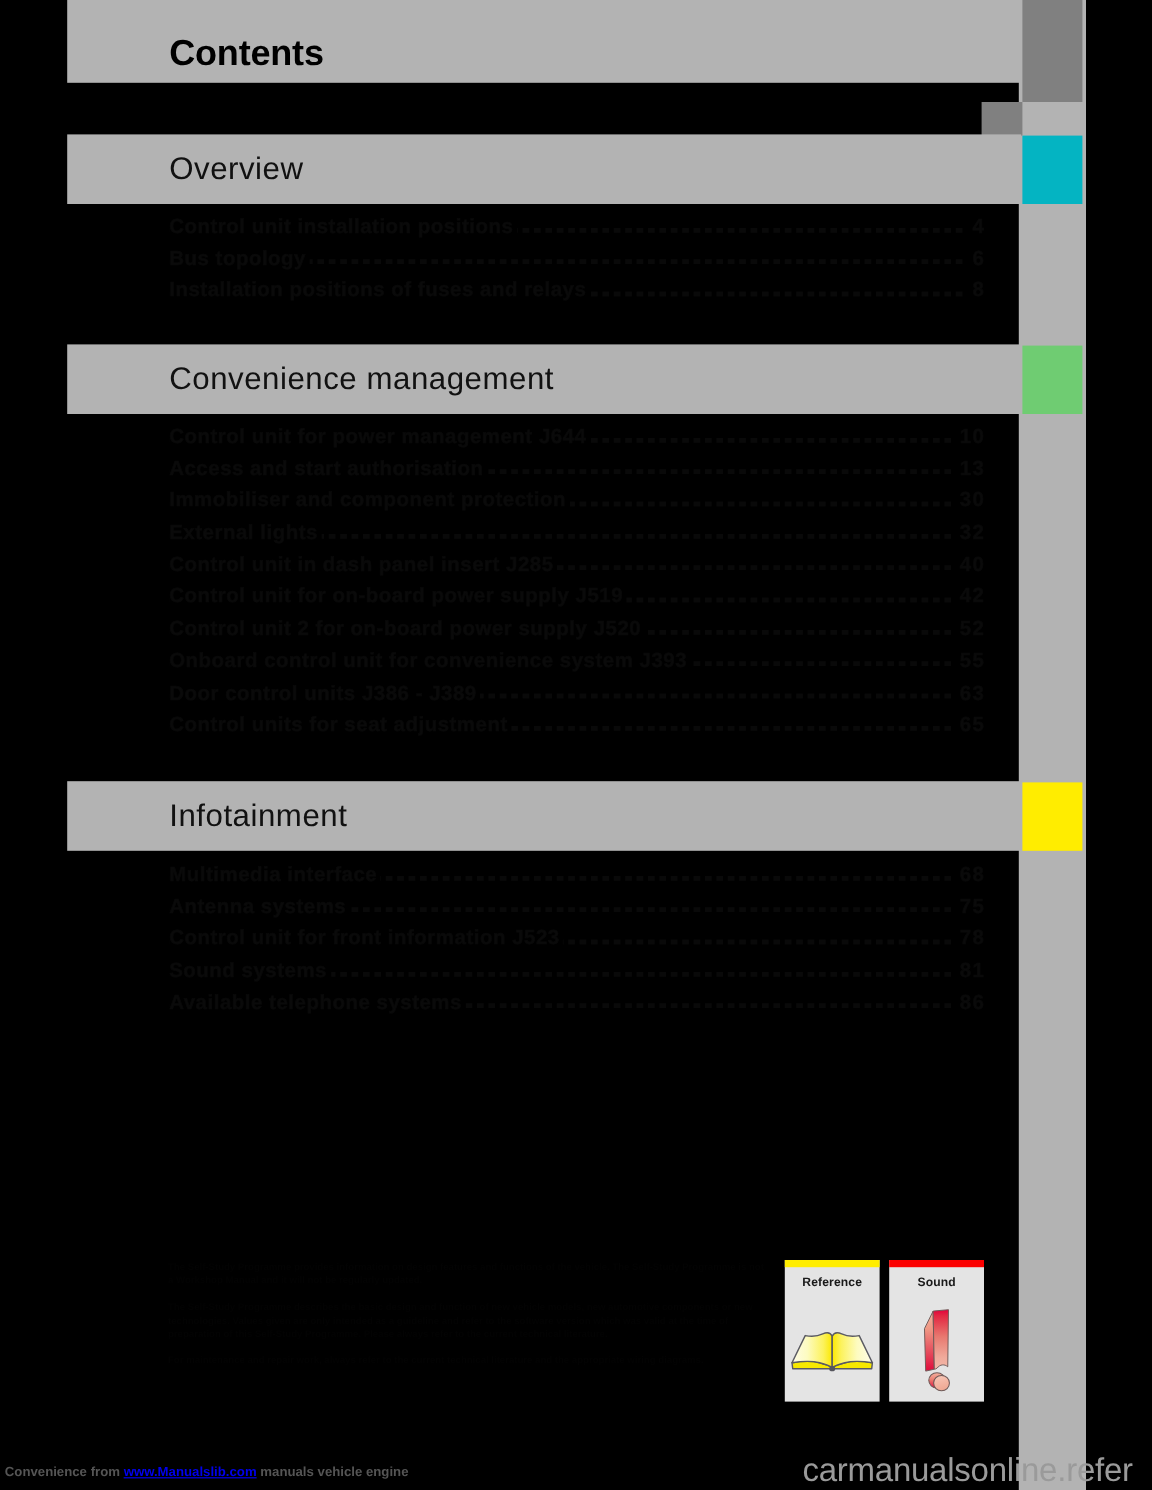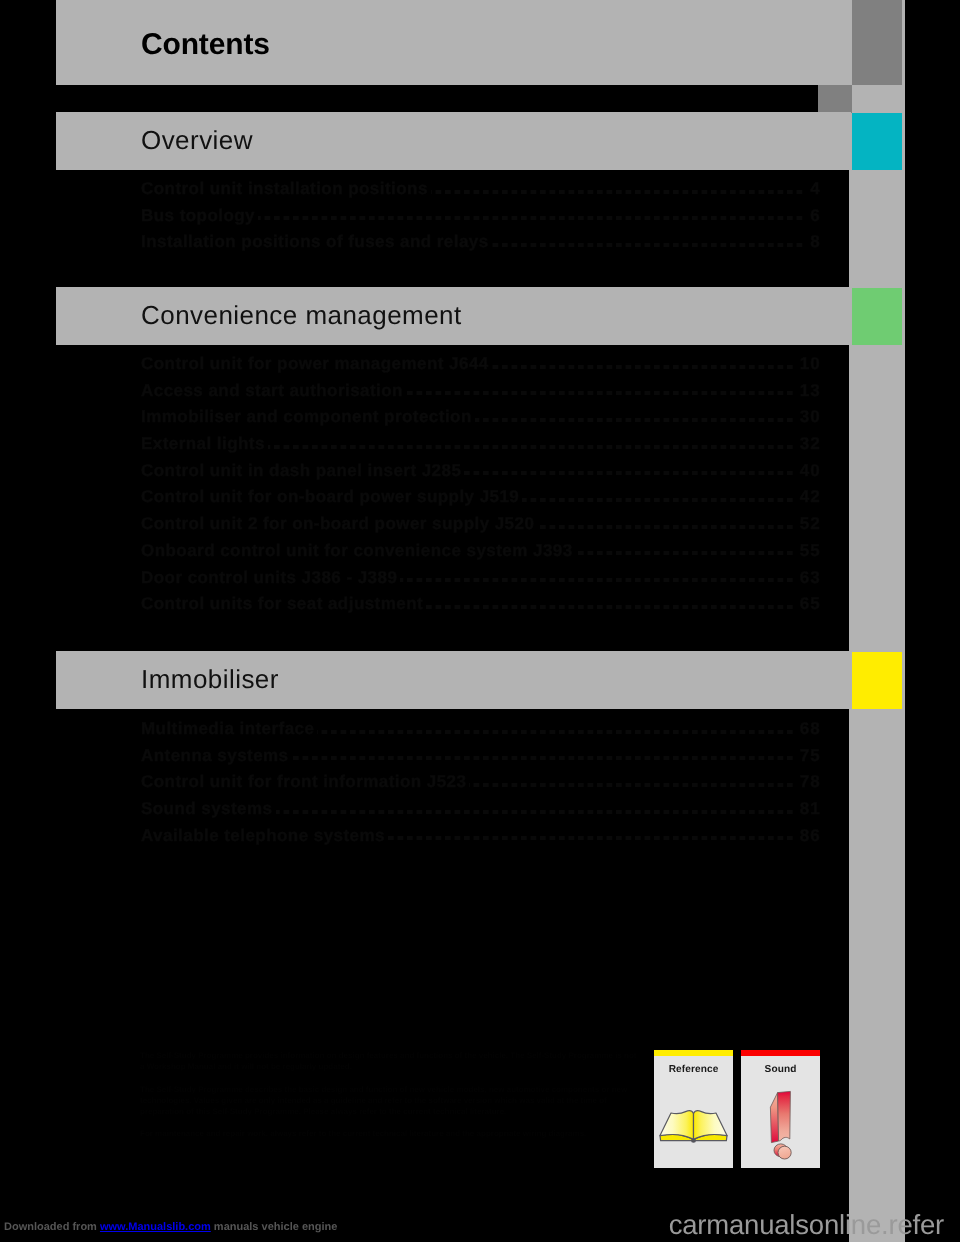--- a/index.html
+++ b/index.html
@@ -9,21 +9,21 @@
        -webkit-font-smoothing:antialiased;text-rendering:geometricPrecision;}
   .page{position:absolute;left:0;top:0;width:960px;height:1242px;background:#000;overflow:hidden;}
 
   
   #rail{position:absolute;left:849px;top:0;width:56px;height:1242px;background:#b3b3b3;}
   #rail-top{position:absolute;left:3px;top:0;width:50px;height:85px;background:#808080;}
   .tab{position:absolute;left:3px;width:50px;}
   #notch{position:absolute;left:818px;top:85px;width:34px;height:28px;background:#808080;}
 
   
-  #contents-bar{position:absolute;left:56px;top:0;width:795px;height:85px;background:#b3b3b3;}
+  #contents-bar{position:absolute;left:56px;top:0;width:795px;height:69px;background:#b3b3b3;}
   #contents-title{position:absolute;left:85px;top:28px;font-size:30px;font-weight:bold;
                   color:#000;letter-spacing:-0.15px;}
 
   
   .sec-bar{position:absolute;left:56px;width:795px;height:58px;background:#b3b3b3;}
   .sec-title{position:absolute;left:85px;top:13px;font-size:26px;color:#111;letter-spacing:0.45px;}
 
   
   .toc{position:absolute;left:141px;width:679px;}
   .row{position:relative;height:26.7px;font-size:17px;font-weight:bold;color:#0a0a0a;letter-spacing:0.45px;
@@ -141,21 +141,21 @@
       <span class="p">63</span>
     </div>
     <div class="row">
       <span class="dots"></span>
       <span class="t">Control units for seat adjustment</span>
       <span class="p">65</span>
     </div>
   </div>
 
   <div class="sec-bar" style="top:651px;">
-    <div class="sec-title">Immobiliser</div>
+    <div class="sec-title">Infotainment</div>
   </div>
   <div class="toc" style="top:717px;">
     <div class="row">
       <span class="dots"></span>
       <span class="t">Multimedia interface</span>
       <span class="p">68</span>
     </div>
     <div class="row">
       <span class="dots"></span>
       <span class="t">Antenna systems</span>
@@ -257,16 +257,16 @@
   </div>
 
   <div id="disclaimer">
     <p>The Self-Study Programme provides information on design features and functions of the vehicle. The Self-Study Programme is not a Workshop Manual and it will not be regularly updated.</p>
     <p>The Self-Study Programme describes the basic design and function of new vehicle models, new automotive components or new technologies. Values given are only intended as a guideline and refer to the software version which was valid at the time of preparation of this Self-Study Programme. Please always refer to the current technical literature.</p>
     <p>For maintenance and repair work, always refer to the current technical literature and the appropriate wiring diagrams.</p>
   </div>
 
   <div id="watermark">carmanualsonline.refer</div>
   <div id="dl">
-    <span>Downloaded from </span><a>www.Manualslib.com</a><span> manuals vehicle engine</span>
+    <span>Convenience from </span><a>www.Manualslib.com</a><span> manuals vehicle engine</span>
   </div>
 
 </div>
 
 </body></html>

